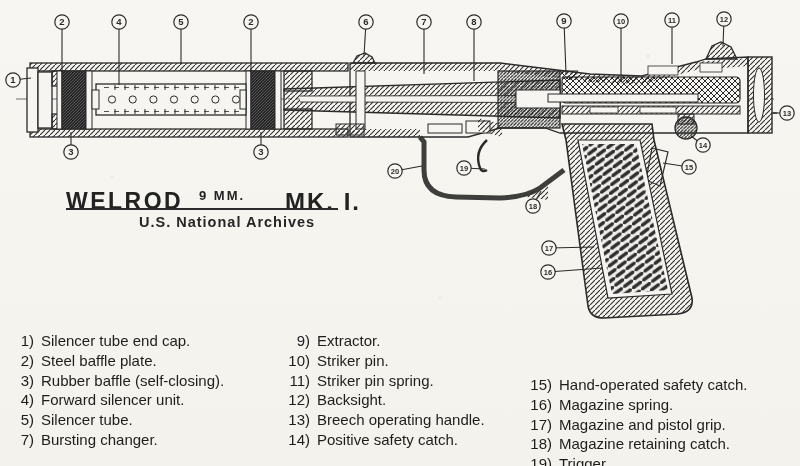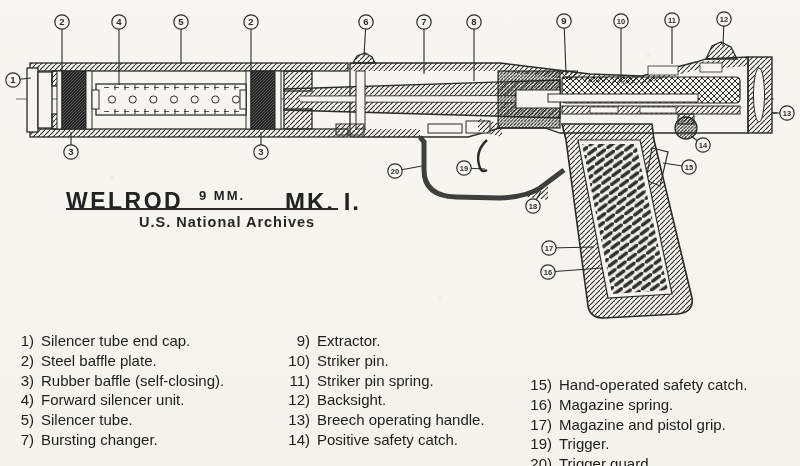--- a/index.html
+++ b/index.html
@@ -319,16 +319,17 @@
       <div class="leg-row"><span class="leg-num">10)</span><span class="leg-text">Striker pin.</span></div>
       <div class="leg-row"><span class="leg-num">11)</span><span class="leg-text">Striker pin spring.</span></div>
       <div class="leg-row"><span class="leg-num">12)</span><span class="leg-text">Backsight.</span></div>
       <div class="leg-row"><span class="leg-num">13)</span><span class="leg-text">Breech operating handle.</span></div>
       <div class="leg-row"><span class="leg-num">14)</span><span class="leg-text">Positive safety catch.</span></div>
     </div>
   <div class="legend-col col-3" id="legcol2">
       <div class="leg-row"><span class="leg-num">15)</span><span class="leg-text">Hand-operated safety catch.</span></div>
       <div class="leg-row"><span class="leg-num">16)</span><span class="leg-text">Magazine spring.</span></div>
       <div class="leg-row"><span class="leg-num">17)</span><span class="leg-text">Magazine and pistol grip.</span></div>
+      <div class="leg-row"><span class="leg-num">18)</span><span class="leg-text">Magazine retaining catch.</span></div>
       <div class="leg-row"><span class="leg-num">19)</span><span class="leg-text">Trigger.</span></div>
       <div class="leg-row"><span class="leg-num">20)</span><span class="leg-text">Trigger guard.</span></div>
     </div>
 </div>
 
 </body></html>

